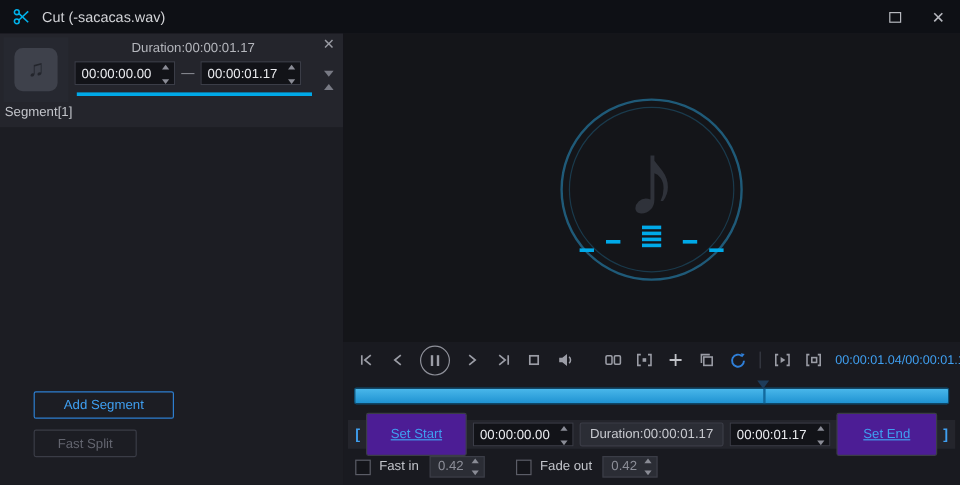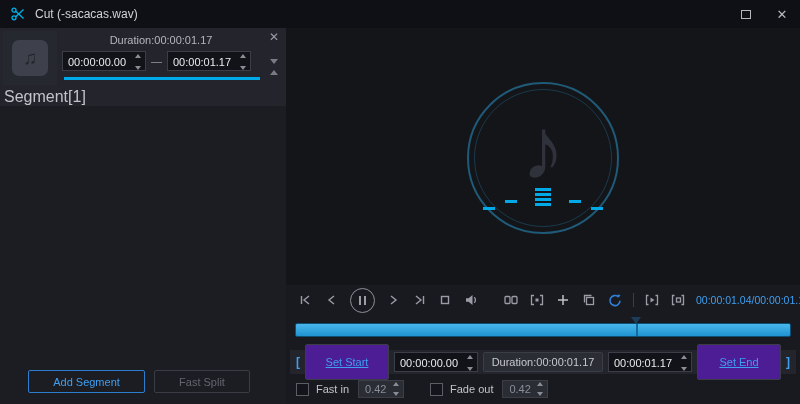--- a/index.html
+++ b/index.html
@@ -39,34 +39,34 @@
   input.tval { width:100%; height:100%; background:transparent; border:none; color:#e9eaee;
     font-size:11px; font-family:Liberation Sans, sans-serif; padding:0 13px 0 5px; outline:none; }
   .spin { position:absolute; right:2px; top:2px; width:10px; height:16px; display:flex;
     flex-direction:column; justify-content:space-between; align-items:center; }
   .tri-up { width:0; height:0; border-left:3.5px solid transparent; border-right:3.5px solid transparent;
     border-bottom:4.5px solid #8a8c96; }
   .tri-dn { width:0; height:0; border-left:3.5px solid transparent; border-right:3.5px solid transparent;
     border-top:4.5px solid #8a8c96; }
   .dash { color:#9a9ca4; font-size:11px; }
   .seg-progress { position:absolute; top:49px; left:64px; width:196px; height:3px; background:#00a9e8; }
-  .seg-label { position:absolute; top:60px; left:4px; font-size:16px; color:#c2c4ca; }
+  .seg-label { position:absolute; top:60px; left:4px; font-size:11px; color:#c2c4ca; }
   .seg-close { position:absolute; top:2px; right:7px; font-size:12px; color:#9a9ca4; }
   .seg-move-up { position:absolute; top:25px; right:8px; }
   .seg-move-dn { position:absolute; top:36px; right:8px; }
   .chev-up { width:0; height:0; border-left:4px solid transparent; border-right:4px solid transparent;
     border-bottom:5px solid #787a84; }
   .chev-dn { width:0; height:0; border-left:4px solid transparent; border-right:4px solid transparent;
     border-top:5px solid #787a84; }
 
-  .left-buttons { position:absolute; bottom:11px; left:28px; display:flex; gap:9px; }
+  .left-buttons { position:absolute; bottom:23px; left:28px; display:flex; gap:9px;flex-direction:column; }
   .btn { height:23px; border-radius:2px; font-size:11px; display:flex; align-items:center;
     justify-content:center; background:transparent; cursor:default; }
   .btn-add { width:117px; border:1px solid #2d7ecf; color:#3f9ff0; }
-  .btn-fast { width:96px; border:1px solid #3a3c46; color:#63656f; }
+  .btn-fast { width:86px; border:1px solid #3a3c46; color:#63656f; }
 
   
   .right-panel { position:absolute; top:28px; left:286px; width:514px; height:376px; background:#191a20; }
   .preview { position:absolute; top:0; left:0; width:514px; height:257px; background:#141519; overflow:hidden; }
   .circle-outer { position:absolute; left:50%; top:130px; transform:translate(-50%,-50%);
     width:152px; height:152px; border-radius:50%; border:2px solid #1f5a78; }
   .circle-inner { position:absolute; inset:5px; border-radius:50%; border:1px solid #1a3a4c; }
   .note { position:absolute; left:50%; top:121px; transform:translate(-50%,-50%);
     font-size:88px; color:#2f323a; line-height:1; }
   .eq { position:absolute; left:50%; top:160px; width:0; height:0; }

